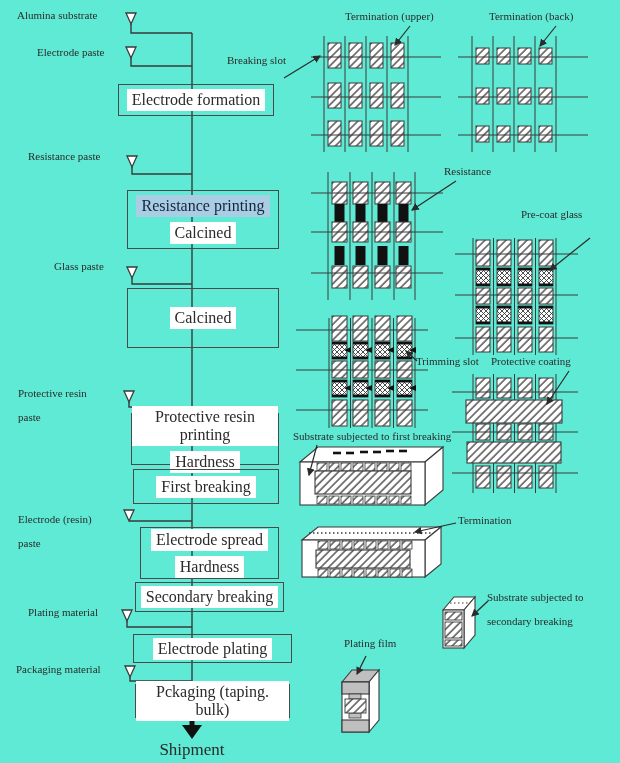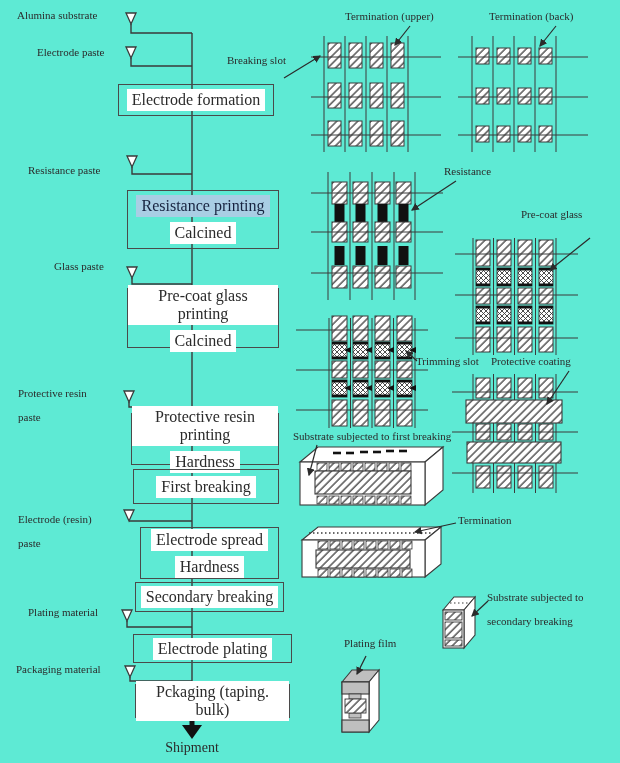--- a/index.html
+++ b/index.html
@@ -6,21 +6,21 @@
   .canvas{position:relative;width:620px;height:763px;background:#5eead4;overflow:hidden;
           font-family:Liberation Serif, serif;color:#2b2b2b;}
   svg.linework{position:absolute;left:0;top:0;z-index:1;}
   .lb{position:absolute;z-index:2;font-size:11px;line-height:13px;white-space:nowrap;}
   .lb2 span{display:block;line-height:24px;}
   .box{position:absolute;z-index:2;border:1.3px solid #4a4a4a;background:transparent;
        display:flex;flex-direction:column;align-items:center;justify-content:center;gap:5px;
        font-size:16px;text-align:center;}
   .bl{background:#fff;padding:2px 5px;display:inline-block;}
   .hl{background:var(--hl,#a9cee4);color:#17233f;text-align:center;}
-  .shipment{position:absolute;z-index:2;font-size:14px;text-align:center;}
+  .shipment{position:absolute;z-index:2;font-size:17px;text-align:center;}
 </style>
 </head>
 <body>
 
 <div class="canvas">
 
 <svg class="linework" width="620" height="763" viewBox="0 0 620 763">
   <defs>
     <pattern id="ht" width="5.5" height="5.5" patternUnits="userSpaceOnUse" patternTransform="rotate(45)">
       <rect width="5.5" height="5.5" fill="#fff"></rect>
@@ -292,42 +292,41 @@
     <line x1="569" y1="371" x2="547" y2="404" marker-end="url(#arr)"></line>
     <line x1="317" y1="445" x2="309" y2="475" marker-end="url(#arr)"></line>
     <line x1="456" y1="523" x2="415" y2="532" marker-end="url(#arr)"></line>
     <line x1="488" y1="601" x2="472" y2="616" marker-end="url(#arr)"></line>
     <line x1="366" y1="656" x2="357" y2="674" marker-end="url(#arr)"></line>
   </g>
 </svg>
 
 <div class="lb" style="left:17px;top:9px">Alumina substrate</div>
 <div class="lb" style="left:37px;top:46px">Electrode paste</div>
-<div class="lb" style="left:28px;top:164px">Resistance paste</div>
+<div class="lb" style="left:28px;top:150px">Resistance paste</div>
 <div class="lb" style="left:54px;top:260px">Glass paste</div>
 <div class="lb lb2" style="left:18px;top:381px">
   <span>Protective resin</span>
   <span>paste</span>
 </div>
 <div class="lb lb2" style="left:18px;top:507px">
   <span>Electrode (resin)</span>
   <span>paste</span>
 </div>
 <div class="lb" style="left:28px;top:606px">Plating material</div>
 <div class="lb" style="left:16px;top:663px">Packaging material</div>
 
 <div class="box" style="left:118px;top:84px;width:154px;height:30px">
   <span class="bl">Electrode formation</span>
 </div>
 <div class="box" style="left:127px;top:190px;width:150px;height:57px">
   <span class="bl hl">Resistance printing</span>
   <span class="bl">Calcined</span>
 </div>
 <div class="box" style="left:127px;top:288px;width:150px;height:58px">
-  <span class="bl">Pre-coat glass printing</span>
   <span class="bl">Calcined</span>
 </div>
 <div class="box" style="left:131px;top:413px;width:146px;height:50px">
   <span class="bl">Protective resin printing</span>
   <span class="bl">Hardness</span>
 </div>
 <div class="box" style="left:133px;top:469px;width:144px;height:33px">
   <span class="bl">First breaking</span>
 </div>
 <div class="box" style="left:140px;top:527px;width:137px;height:50px">

